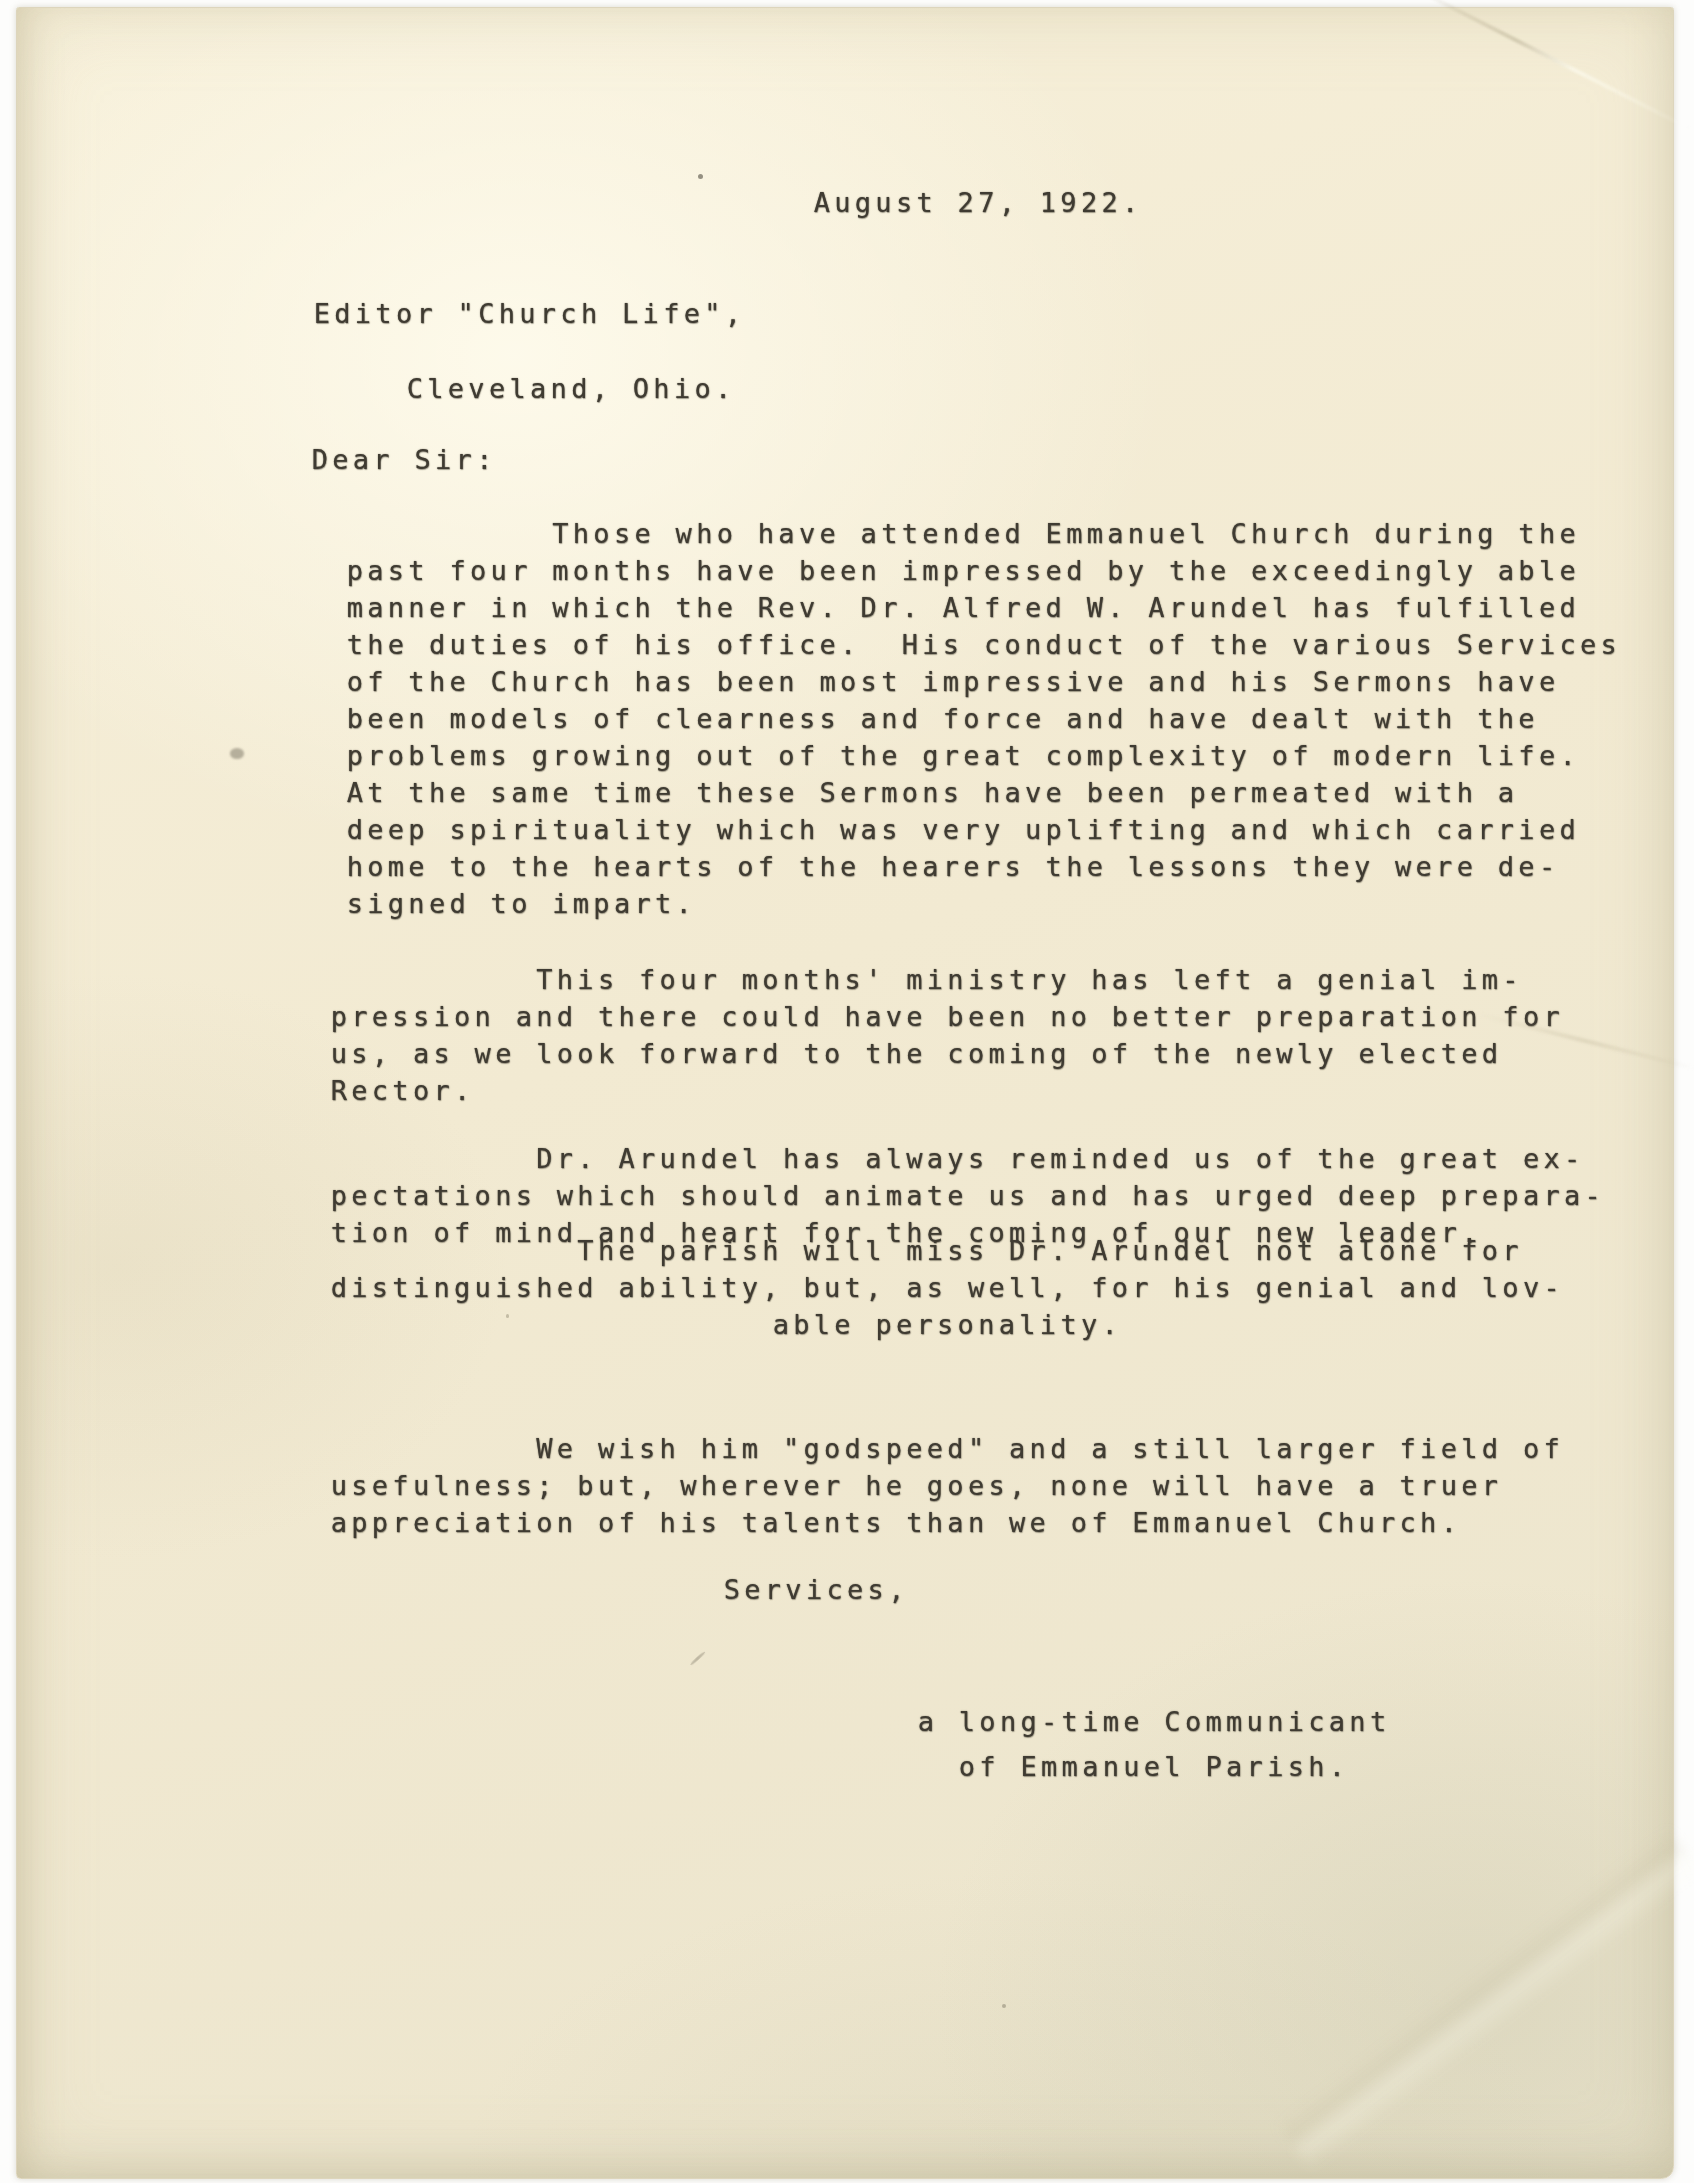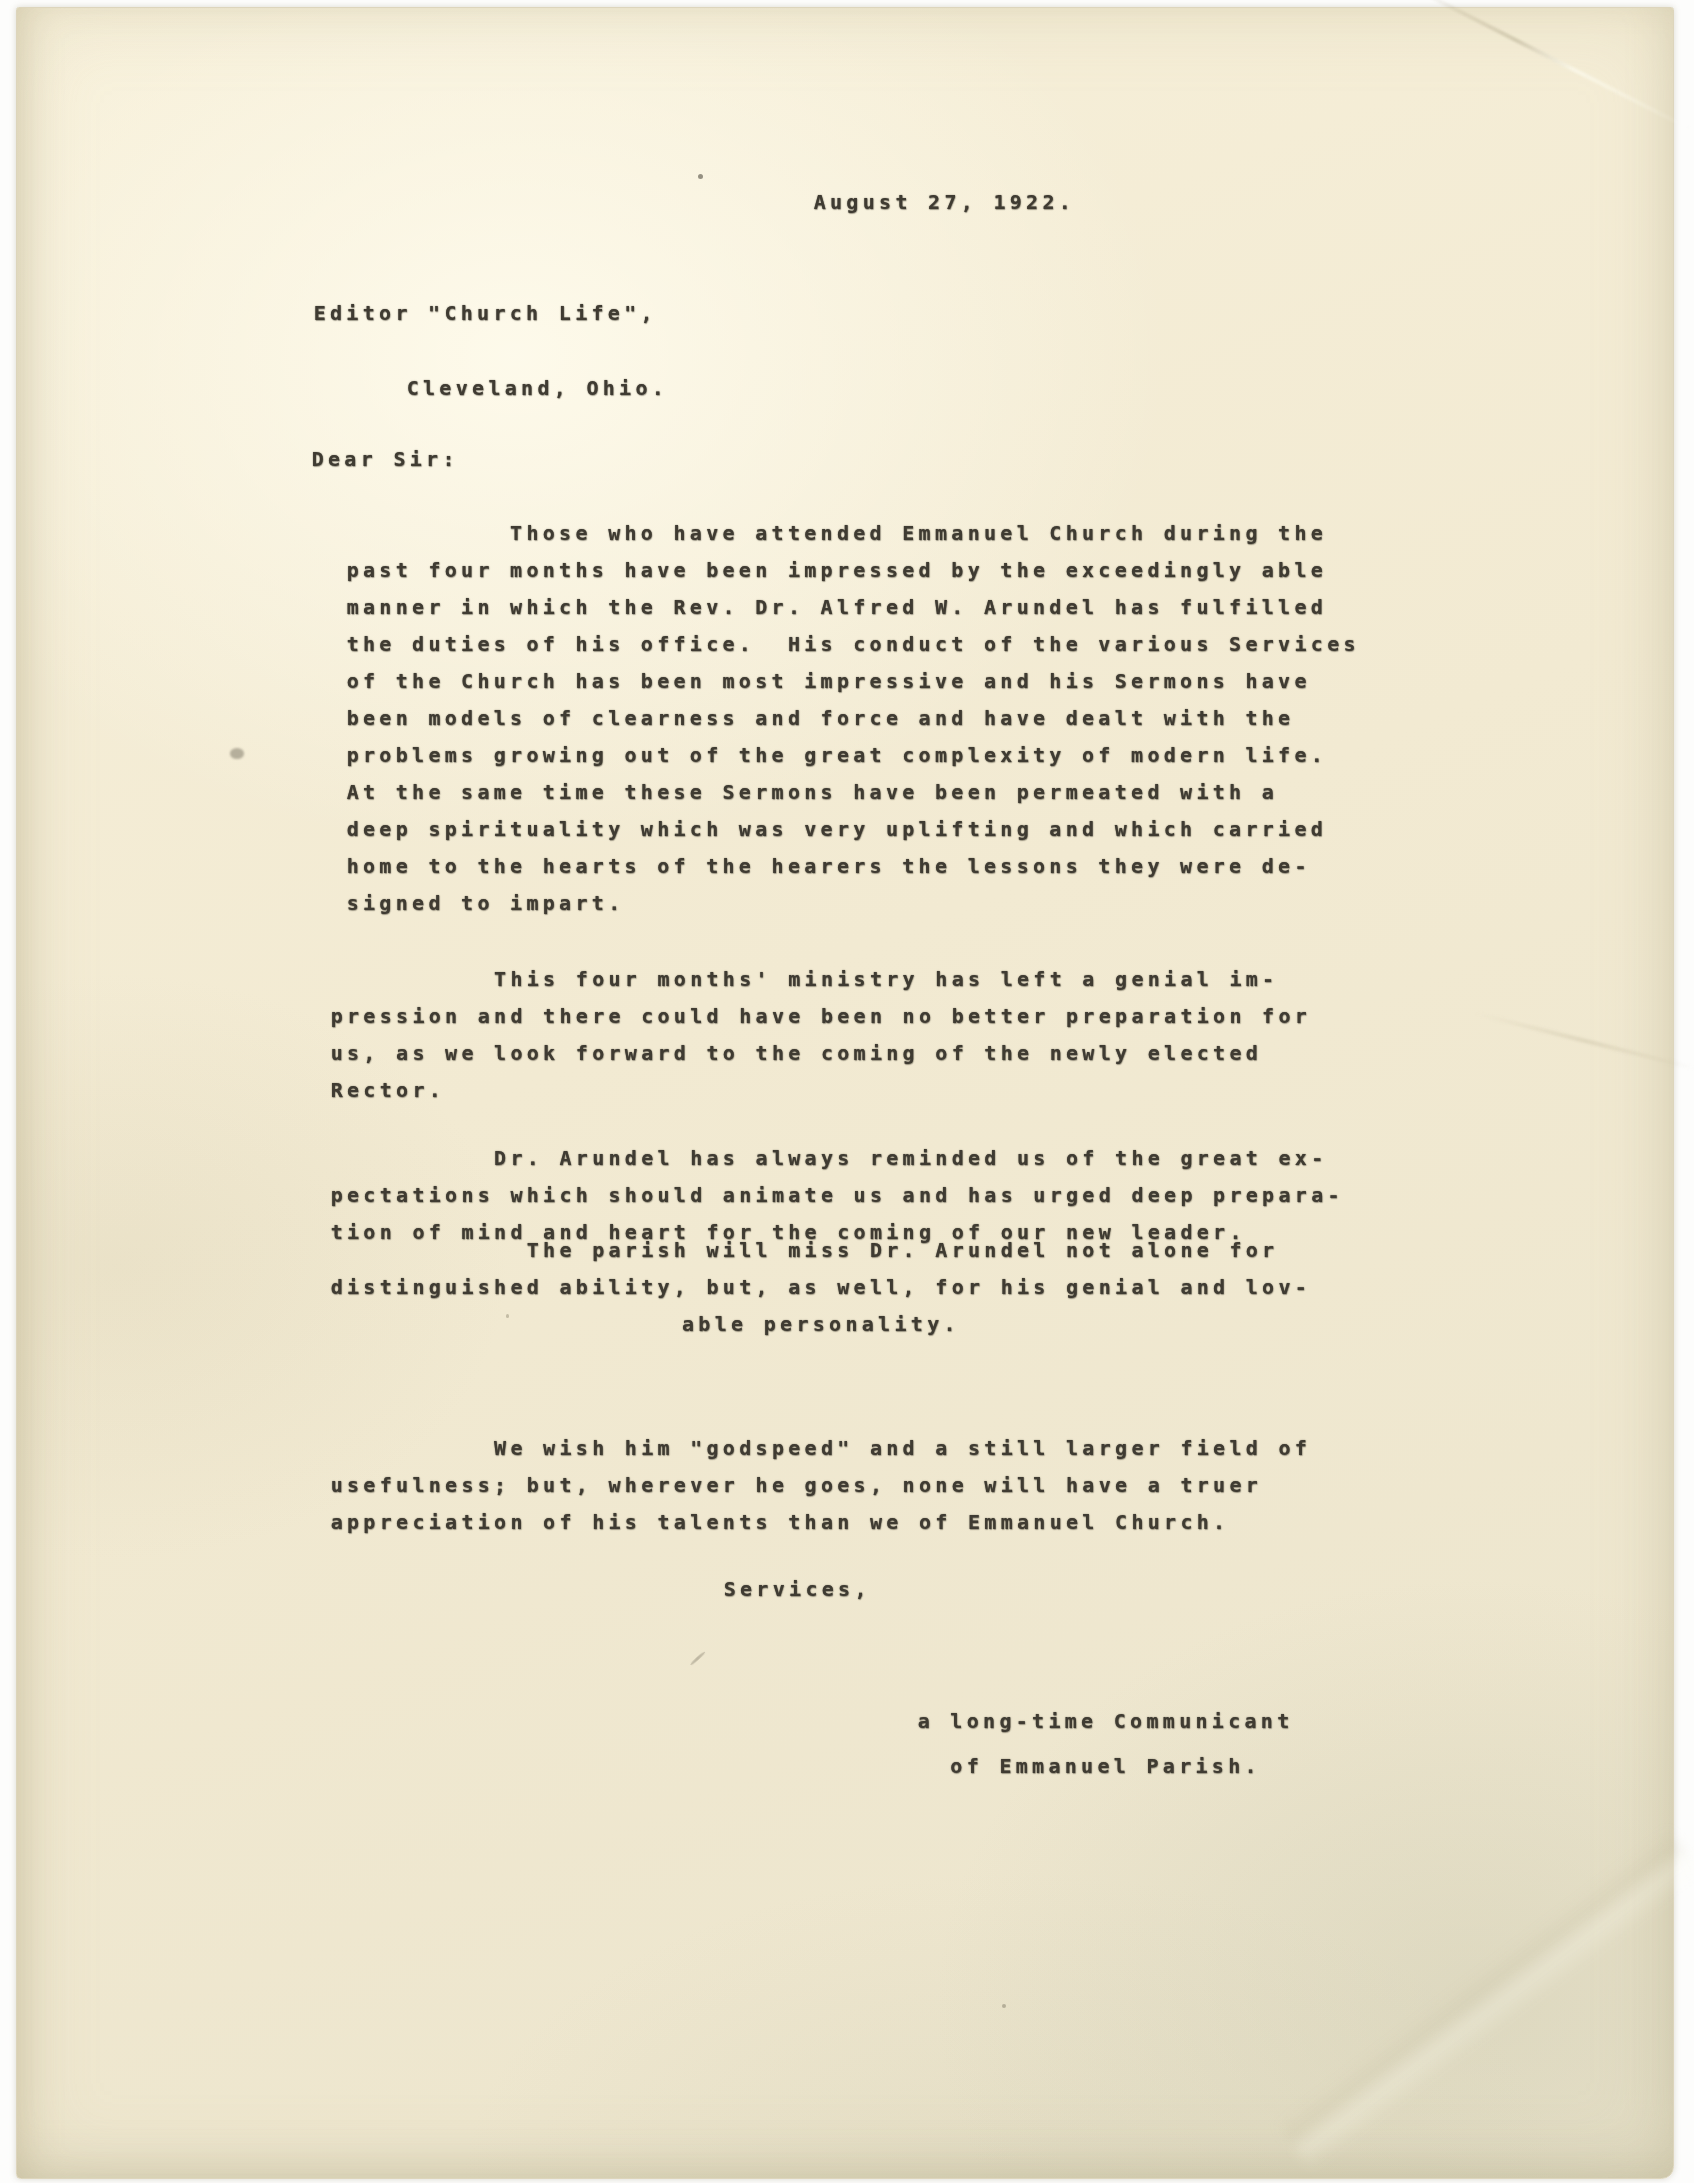--- a/index.html
+++ b/index.html
@@ -28,22 +28,22 @@
       radial-gradient(1092px 830px at 30% 16%, rgba(255,252,238,0.85), rgba(255,252,238,0) 60%),
       radial-gradient(830px 655px at 88% 92%, rgba(186,186,160,0.30), rgba(186,186,160,0) 65%),
       radial-gradient(655px 489px at 6% 58%, rgba(206,196,164,0.22), rgba(206,196,164,0) 60%),
       radial-gradient(786px 437px at 60% 100%, rgba(200,196,168,0.22), rgba(200,196,168,0) 70%),
       linear-gradient(158deg, #f7f0da 0%, #f2ead2 45%, #ebe4cc 100%);
   }
   .txt {
     position: absolute;
     white-space: pre;
     color: #3f3b32;
-    font-size: 20px;
-    font-weight: bold;
+    font-size: 27px;
+    font-weight: normal;
     letter-spacing: 4.3px;
     line-height: 37px;
     text-shadow: 0 0 1.3px rgba(64,60,48,0.75), 0.5px 0.7px 1px rgba(64,60,48,0.40);
   }
   .pos-date       { left: 797px;  top: 176px; }
   .pos-recipient1 { left: 297px;  top: 287px; }
   .pos-recipient2 { left: 390px;  top: 362px; }
   .pos-salutation { left: 295px;  top: 433px; }
   .pos-p1         { left: 314px;  top: 507px; margin-left: 16px; }
   .pos-p2         { left: 314px;  top: 953px; }

